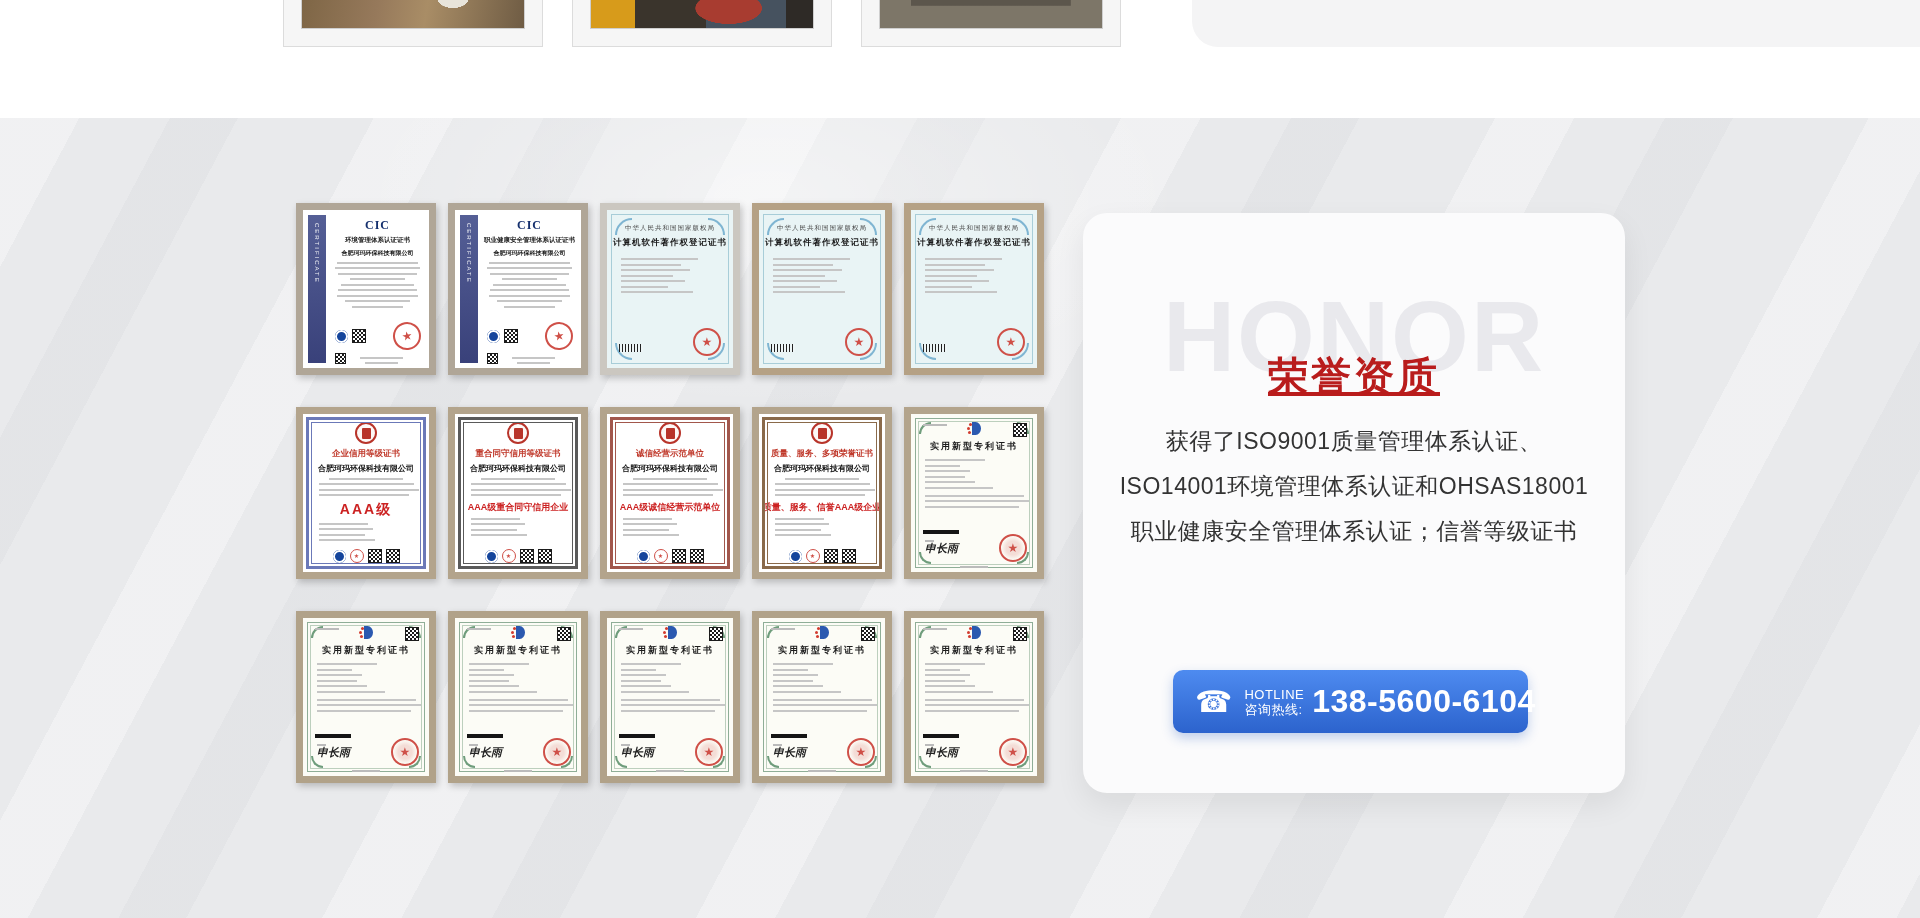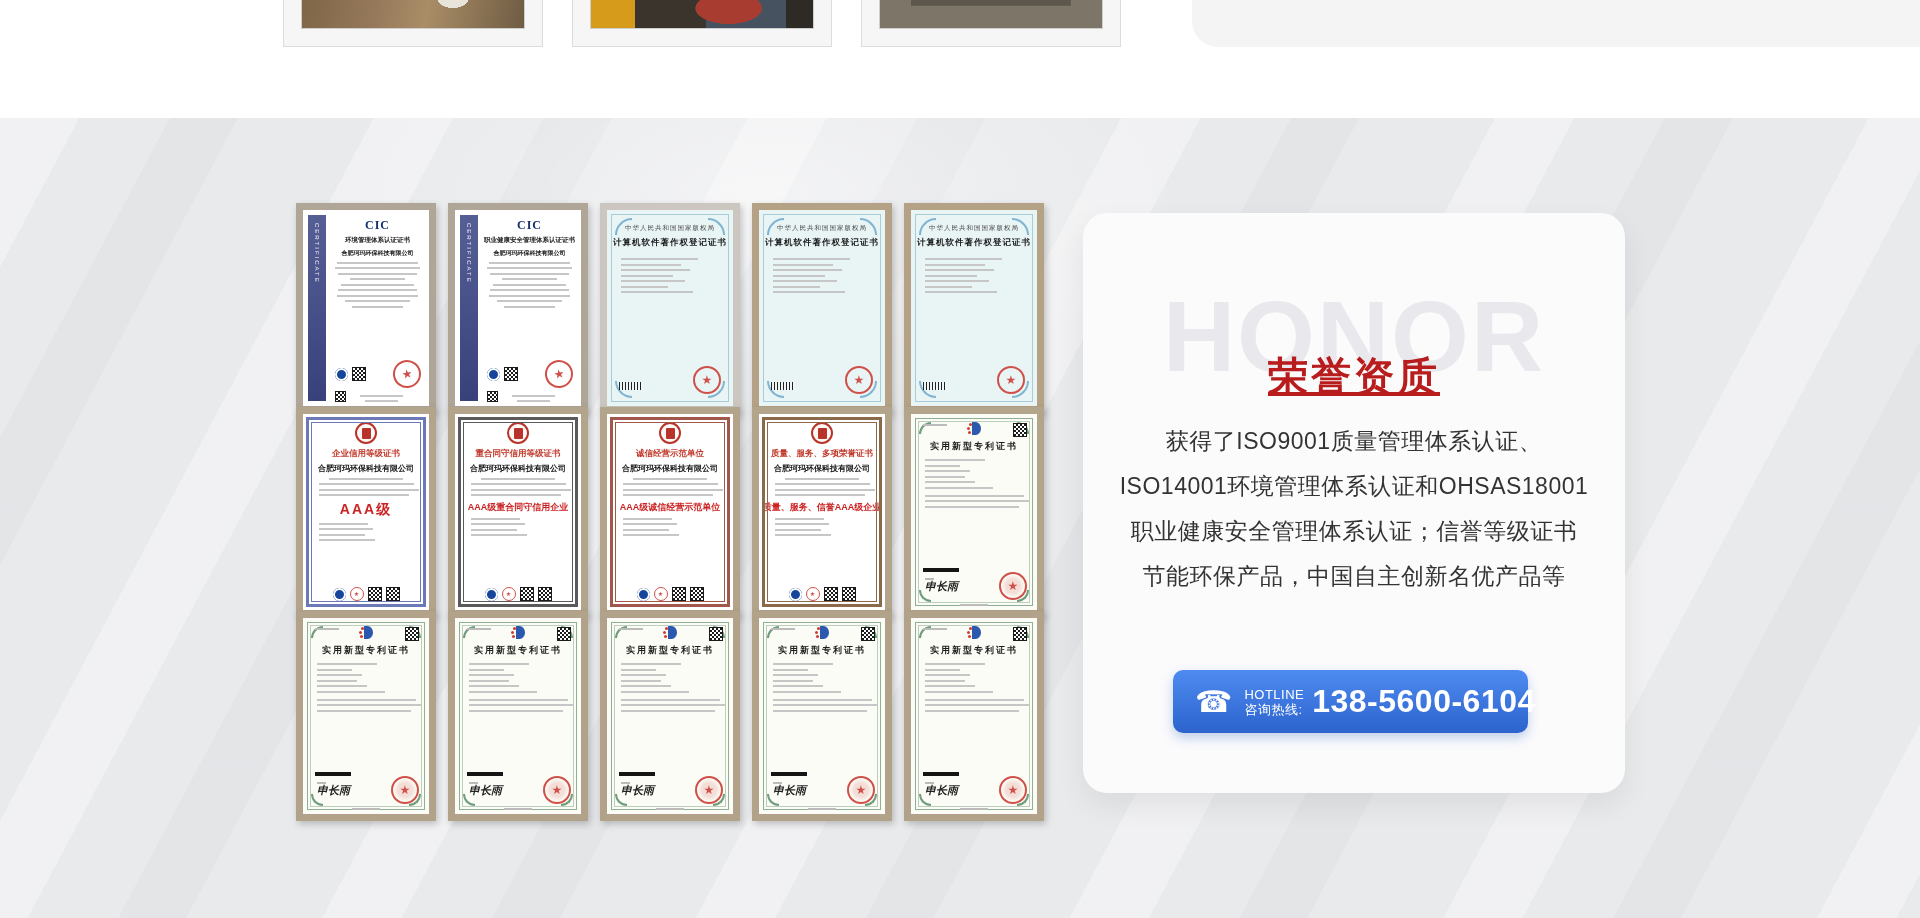--- a/index.html
+++ b/index.html
@@ -29,21 +29,21 @@
   
   .main-section{position:absolute;left:0;top:118px;right:0;bottom:0;background:#e9eaec;}
   .texture{position:absolute;inset:0;z-index:0;background:
       radial-gradient(600px 300px at 40% 10%, rgba(255,255,255,.45), rgba(255,255,255,0) 70%),
       repeating-linear-gradient(118deg, rgba(255,255,255,.35) 0 70px, rgba(233,234,236,0) 70px 150px,
         rgba(140,145,155,.06) 150px 210px, rgba(233,234,236,0) 210px 330px);}
 
   
   .cert-grid{position:absolute;left:296px;top:85px;width:748px;z-index:2;
              display:grid;grid-template-columns:repeat(5,140px);grid-auto-rows:192px;gap:12px 12px;}
-  .cert{box-sizing:border-box;width:140px;height:210px;padding:7px;cursor:pointer;
+  .cert{box-sizing:border-box;width:140px;height:172px;padding:7px;cursor:pointer;
         box-shadow:2px 3px 7px rgba(0,0,0,.22);}
   .paper{position:relative;width:100%;height:100%;background:#fff;overflow:hidden;box-sizing:border-box;}
 
   .lines i.bar{display:block;height:2px;background:#c6c6c6;margin:3.5px auto 0;}
   .lines.left i.bar{margin-left:12px;margin-right:auto;}
   .lines.center i.bar{margin-left:auto;margin-right:auto;}
 
   .qr{display:inline-block;width:12px;height:12px;
       background:repeating-conic-gradient(#1b1b1b 0% 25%, #fdfdfd 0% 50%) 0 0/4px 4px;border:1px solid #1b1b1b;}
   .seal{box-sizing:border-box;width:28px;height:28px;border:2px solid #cf5048;border-radius:50%;
@@ -605,21 +605,20 @@
         </div>
       </div>
 
     <div class="honor-card">
       <div class="watermark">HONOR</div>
       <h2 class="honor-title">荣誉资质</h2>
       <div class="honor-desc">
           <div>获得了ISO9001质量管理体系认证、</div>
           <div>ISO14001环境管理体系认证和OHSAS18001</div>
           <div>职业健康安全管理体系认证；信誉等级证书</div>
-          <div>节能环保产品，中国自主创新名优产品等</div>
         </div>
       <button class="hotline" style="background: linear-gradient(rgb(78, 139, 240), rgb(44, 99, 205));">
         <span class="phone-icon"></span>
         <span class="hl-labels">
           <span>HOTLINE</span>
           <span>咨询热线:</span>
         </span>
         <span class="hl-number">138-5600-6104</span>
       </button>
     </div>

